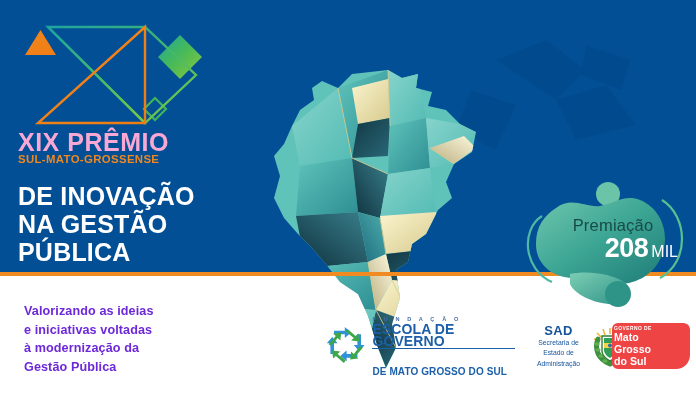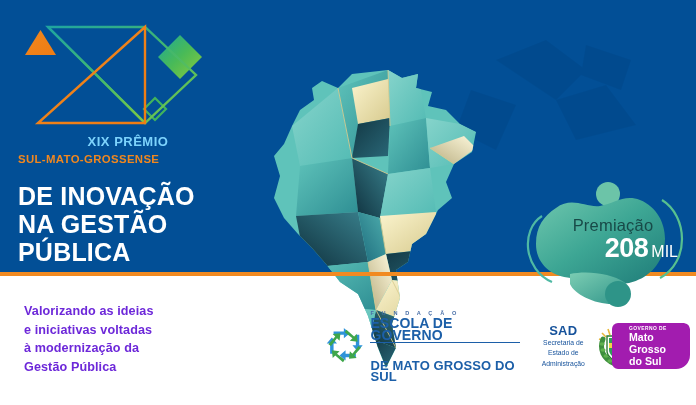--- a/index.html
+++ b/index.html
@@ -29,23 +29,22 @@
   .orange-rule {
     position:absolute; left:0; top:272px; width:696px; height:4px;
     background:#F18A21;
     z-index:6;
   }
   
   .geo-mark { position:absolute; left:12px; top:22px; width:215px; height:112px; }
   
   .headline { position:absolute; left:18px; top:132px; width:220px; }
   .h-kicker {
-    color:#7dd3fc; font-size:13px; font-weight:bold; letter-spacing:.5px;
+    color:#f9a8d4; font-size:25px; font-weight:bold; letter-spacing:.5px;
     line-height:20px;
-    text-align:center;
   }
   .h-sub {
     color:#F0871F; font-size:11.4px; font-weight:bold; letter-spacing:.35px;
     line-height:13px; margin-top:1px;
   }
   .h-main {
     color:#ffffff; font-size:25px; font-weight:bold; letter-spacing:.2px;
     line-height:28px; margin-top:16px;
   }
   
@@ -78,38 +77,38 @@
   .eg-text { margin-left:6px; }
   .eg-fund {
     color:#4a70a8; font-size:5.6px; letter-spacing:3.1px; font-weight:bold;
     margin-bottom:1px;
   }
   .eg-l1 {
     color:#1C5FA8; font-size:14px; font-weight:bold; letter-spacing:.1px;
     line-height:12px; border-bottom:1.5px solid #1C5FA8; padding-bottom:1px;
   }
   .eg-l2 {
-    color:#1C5FA8; font-size:13px; font-weight:bold; letter-spacing:.1px;
+    color:#1C5FA8; font-size:10px; font-weight:bold; letter-spacing:.1px;
     line-height:11px; margin-top:17px;
   }
   
   .sad { margin-left:22px; text-align:center; line-height:1; }
   .sad-abbr { color:#16529B; font-size:13px; font-weight:bold; letter-spacing:.3px; }
   .sad-desc { color:#16529B; font-size:6.8px; line-height:8.6px; margin-top:2px; }
   
   .gms {
     margin-left:7px; width:114px; height:46px; background:#ffffff;
     border-radius:6px; display:flex; align-items:center; position:relative;
     overflow:hidden;
   }
   .gms-panel {
     position:absolute; right:0; top:0; width:78px; height:46px;
-    background:#a21caf; border-radius:6px 6px 14px 6px;
+    background:#ef4444; border-radius:6px 6px 14px 6px;
     display:flex; flex-direction:column; justify-content:center;
-    padding-left:17px;
+    padding-left:2px;
   }
   .gms-gov { color:#ffffff; font-size:4.9px; font-weight:bold; letter-spacing:.45px; }
   .gms-name {
     color:#ffffff; font-size:10.6px; font-weight:bold; line-height:11px;
     margin-top:1px;
   }
   .crest { position:absolute; left:3px; top:2px; width:40px; height:42px; }
 </style>
 </head>
 <body>

